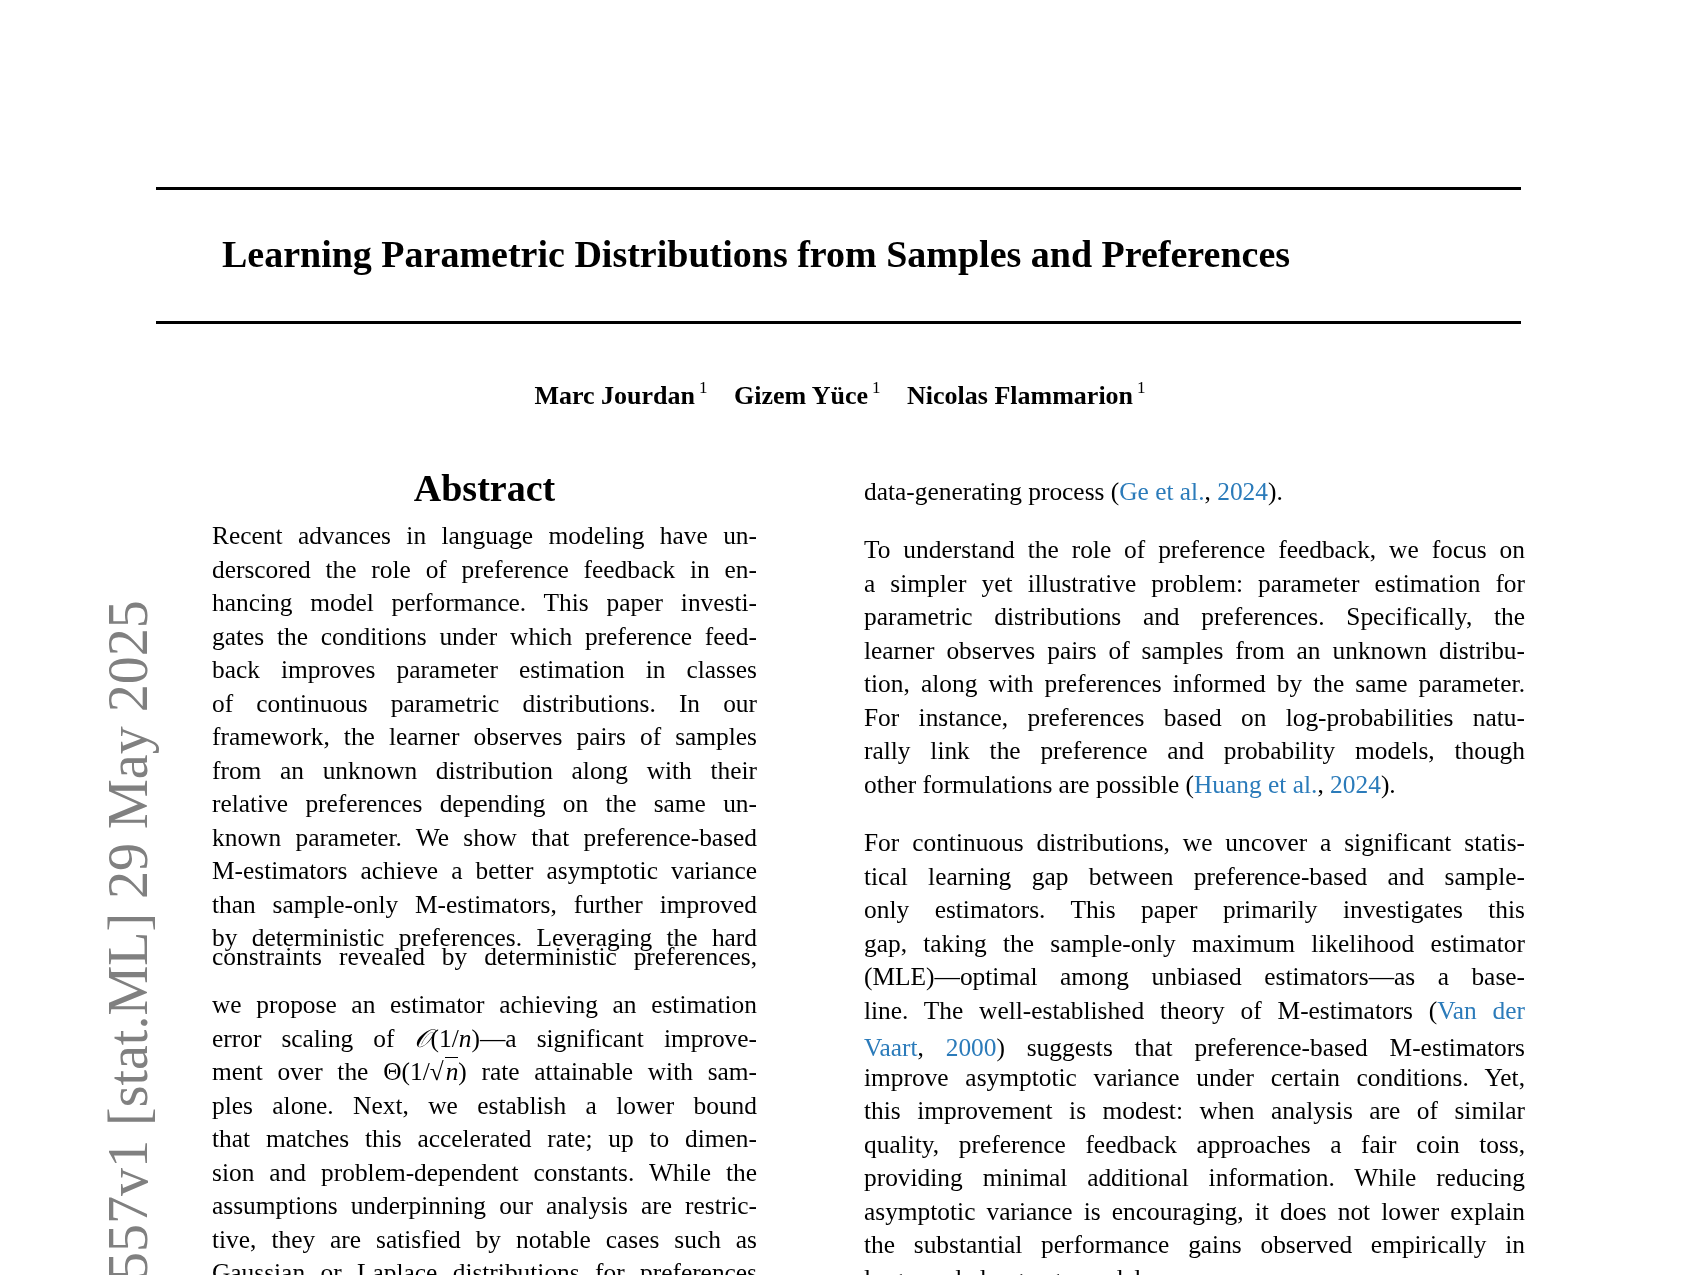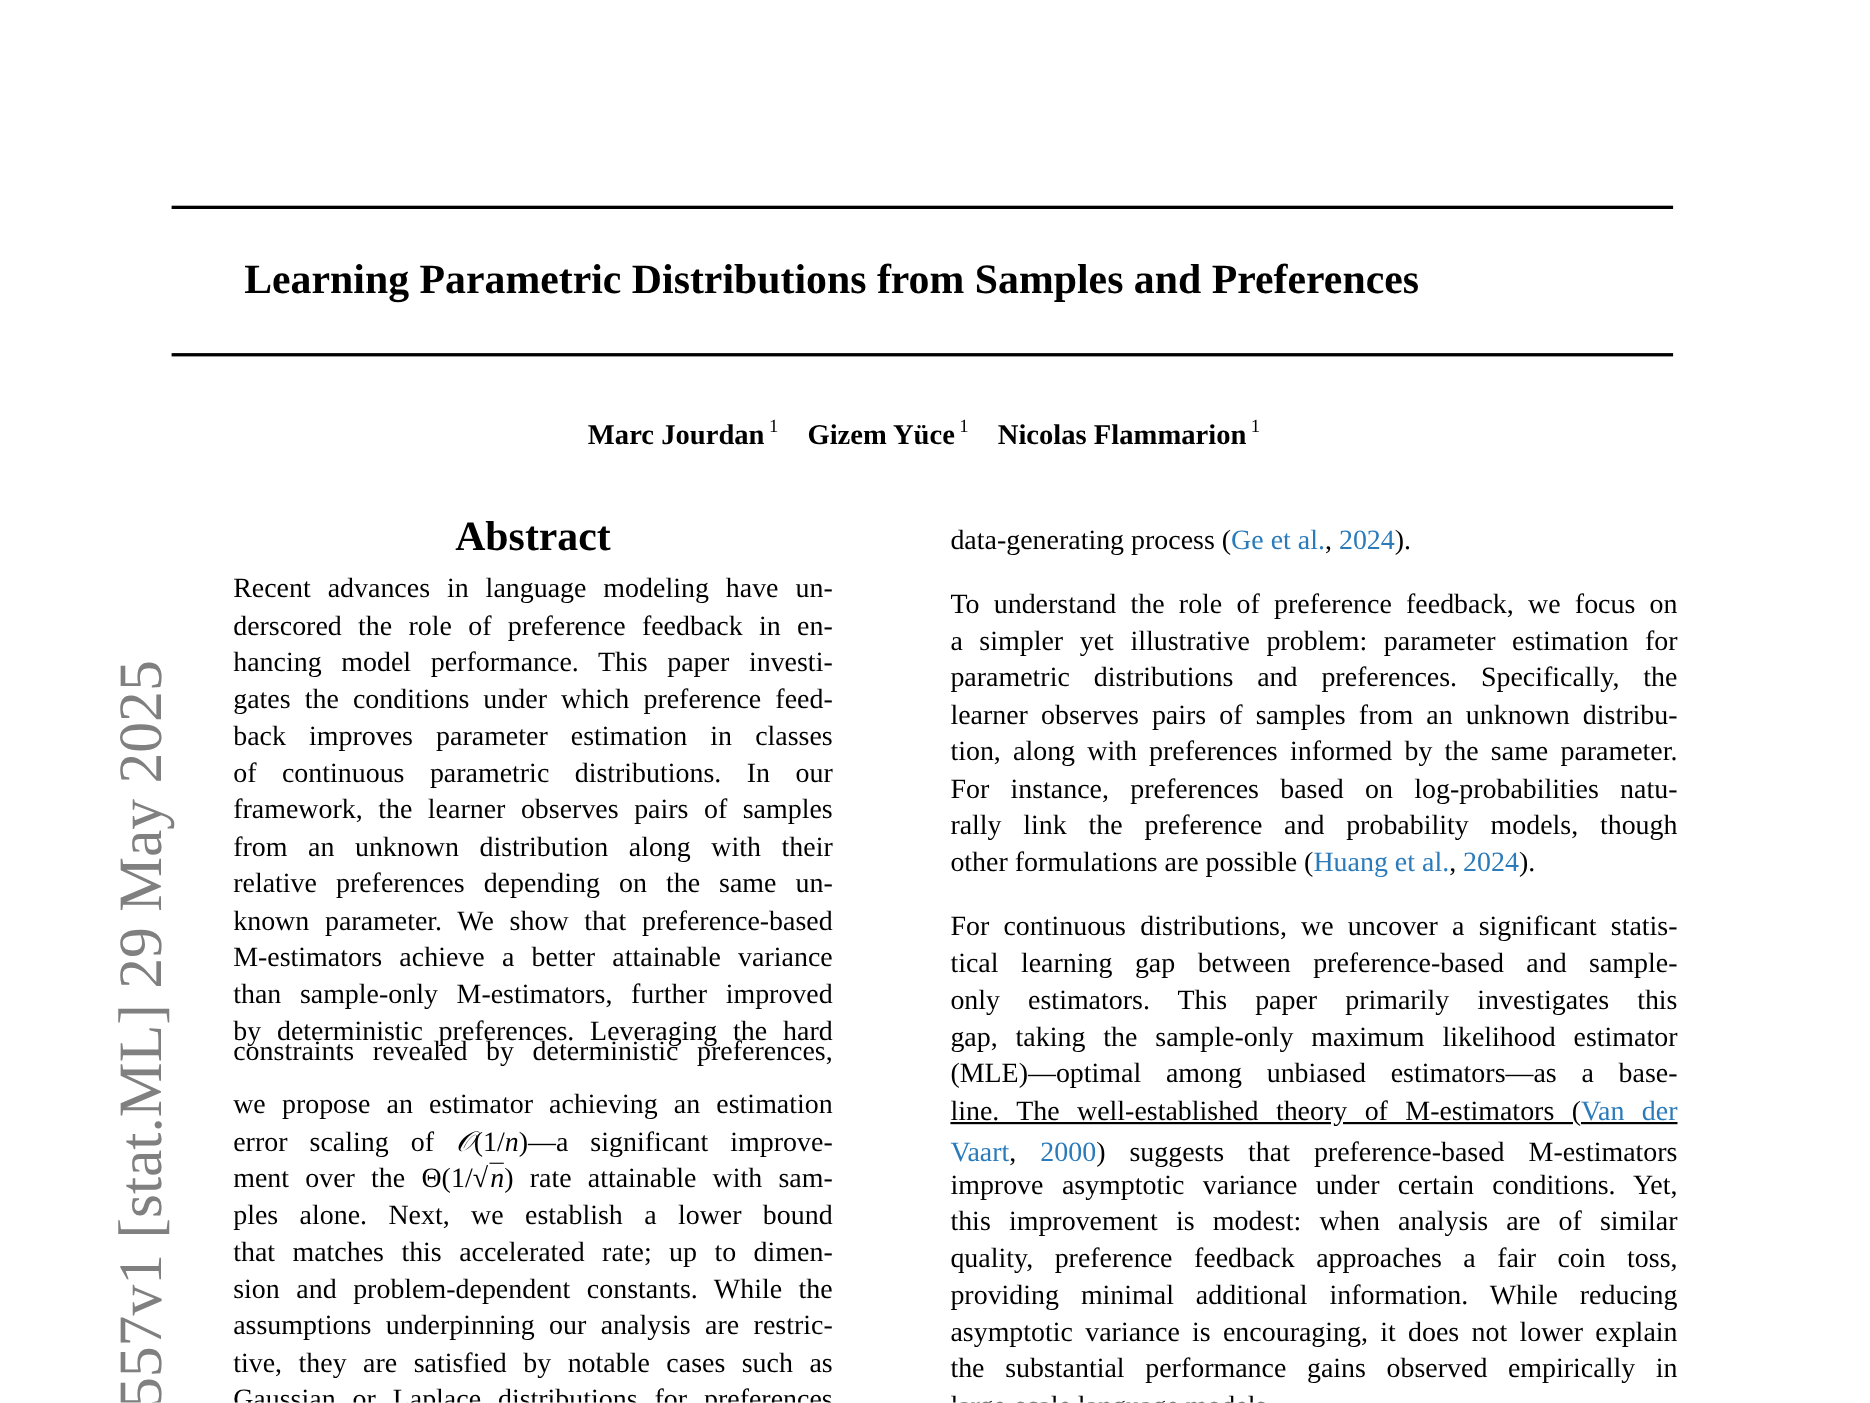--- a/index.html
+++ b/index.html
@@ -134,21 +134,21 @@
   <div class="line" style="top:0px;">Recent advances in language modeling have un-</div>
   <div class="line" style="top:33.5px;">derscored the role of preference feedback in en-</div>
   <div class="line" style="top:67px;">hancing model performance. This paper investi-</div>
   <div class="line" style="top:100.5px;">gates the conditions under which preference feed-</div>
   <div class="line" style="top:134px;">back improves parameter estimation in classes</div>
   <div class="line" style="top:167.5px;">of continuous parametric distributions.  In our</div>
   <div class="line" style="top:201px;">framework, the learner observes pairs of samples</div>
   <div class="line" style="top:234.5px;">from an unknown distribution along with their</div>
   <div class="line" style="top:268px;">relative preferences depending on the same un-</div>
   <div class="line" style="top:301.5px;">known parameter. We show that preference-based</div>
-  <div class="line" style="top:335px;">M-estimators achieve a better attainable variance</div>
+  <div class="line" style="top:335px;">M-estimators achieve a better asymptotic variance</div>
   <div class="line" style="top:368.5px;">than sample-only M-estimators, further improved</div>
   <div class="line" style="top:402px;">by deterministic preferences. Leveraging the hard</div>
   <div class="line" style="top:421px;">constraints revealed by deterministic preferences,</div>
   <div class="line" style="top:469px;">we propose an estimator achieving an estimation</div>
 
   <div class="line" style="top:502.5px;"><span>error scaling of </span><span class="math"><span>𝒪</span><span class="math-upright">(1/</span><span>n</span><span class="math-upright">)</span></span><span>—a significant improve-</span></div>
 
   <div class="line" style="top:536px;"><span>ment over the </span><span><span>Θ(1/</span><span>√</span><span class="sqrt math">n</span><span>)</span></span><span> rate attainable with sam-</span></div>
   <div class="line" style="top:569.5px;">ples alone.  Next, we establish a lower bound</div>
   <div class="line" style="top:603px;">that matches this accelerated rate; up to dimen-</div>
@@ -169,21 +169,21 @@
   <div class="line" style="top:192px;">tion, along with preferences informed by the same parameter.</div>
   <div class="line" style="top:225.5px;">For instance, preferences based on log-probabilities natu-</div>
   <div class="line" style="top:259px;">rally link the preference and probability models, though</div>
   <div class="line last" style="top:292.5px;"><span>other formulations are possible (</span><span class="cite">Huang et al.</span><span>, </span><span class="cite">2024</span><span>).</span></div>
 
   <div class="line" style="top:351px;">For continuous distributions, we uncover a significant statis-</div>
   <div class="line" style="top:384.5px;">tical learning gap between preference-based and sample-</div>
   <div class="line" style="top:418px;">only estimators.  This paper primarily investigates this</div>
   <div class="line" style="top:451.5px;">gap, taking the sample-only maximum likelihood estimator</div>
   <div class="line" style="top:485px;">(MLE)—optimal among unbiased estimators—as a base-</div>
-  <div class="line" style="top:518.5px;text-decoration:underline;"><span>line. The well-established theory of M-estimators (</span><span class="cite">Van der</span></div>
+  <div class="line" style="top:518.5px;"><span>line. The well-established theory of M-estimators (</span><span class="cite">Van der</span></div>
   <div class="line" style="top:556px;"><span class="cite">Vaart</span><span>, </span><span class="cite">2000</span><span>) suggests that preference-based M-estimators</span></div>
   <div class="line" style="top:585.5px;">improve asymptotic variance under certain conditions. Yet,</div>
   <div class="line" style="top:619px;">this improvement is modest: when analysis are of similar</div>
   <div class="line" style="top:652.5px;">quality, preference feedback approaches a fair coin toss,</div>
   <div class="line" style="top:686px;">providing minimal additional information. While reducing</div>
   <div class="line" style="top:719.5px;">asymptotic variance is encouraging, it does not lower explain</div>
   <div class="line" style="top:753px;">the substantial performance gains observed empirically in</div>
   <div class="line last" style="top:786.5px;">large-scale language models.</div>
 </div>
 

